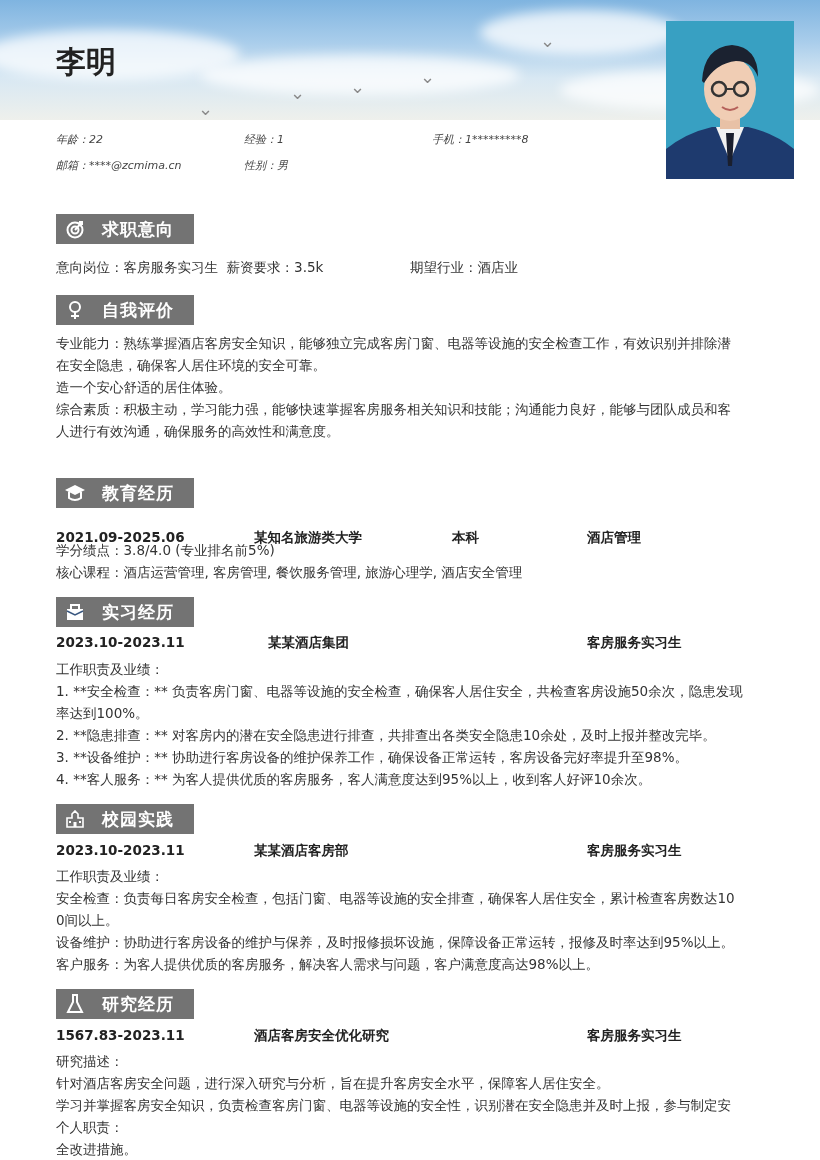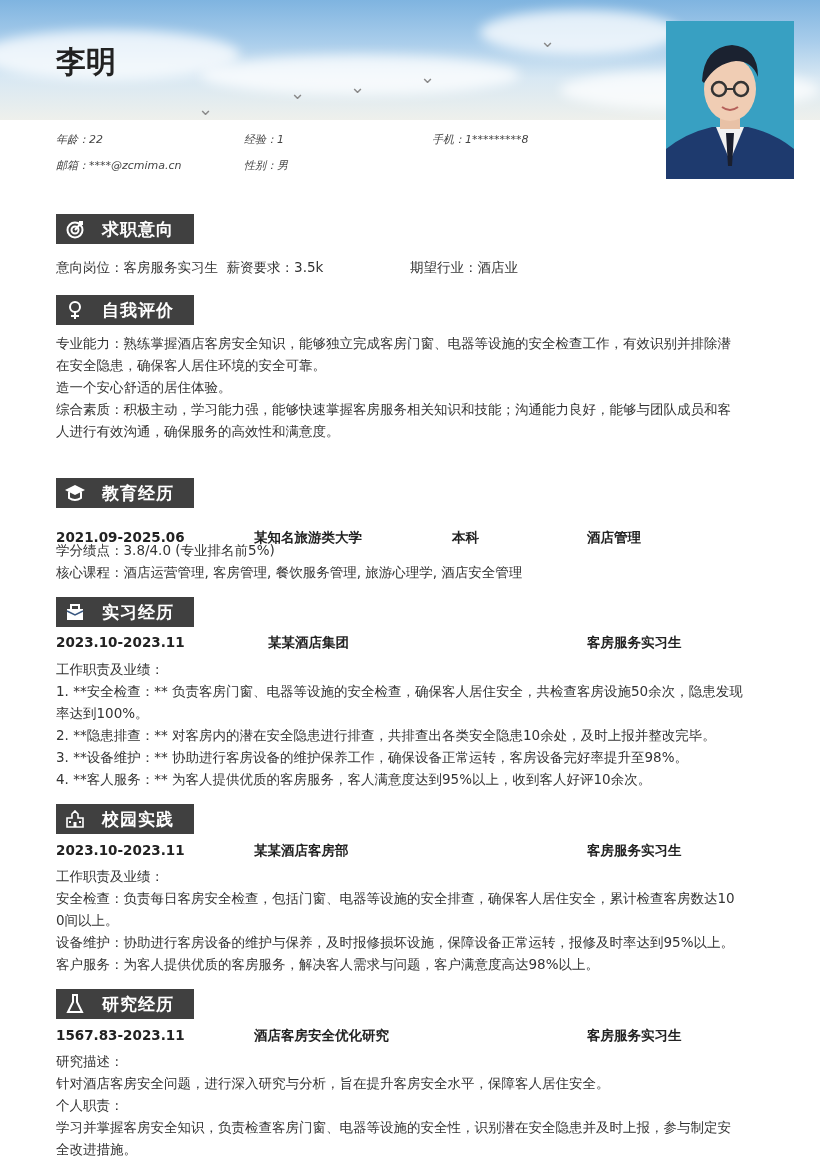--- a/index.html
+++ b/index.html
@@ -3,21 +3,21 @@
 <meta charset="utf-8">
 <style>
 *{margin:0;padding:0;box-sizing:border-box;}
 body{width:820px;height:1160px;background:#fff;font-family:"DejaVu Sans","Liberation Sans",sans-serif;color:#333;position:relative;overflow:hidden;font-size:13.5px;}
 .banner{position:absolute;left:0;top:0;width:820px;height:120px;background:linear-gradient(180deg,#7fb4e0 0%,#a9cdeb 35%,#d8e8f3 65%,#eef0ec 100%);overflow:hidden;}
 .cloud{position:absolute;background:rgba(255,255,255,0.75);border-radius:50%;filter:blur(6px);}
 .bird{position:absolute;color:#8a8a8a;font-size:18px;}
 .name{position:absolute;left:56px;top:42px;font-size:30px;font-weight:bold;color:#222;}
 .photo{position:absolute;left:666px;top:21px;width:128px;height:158px;background:#3a9fc0;overflow:hidden;}
 .info{position:absolute;font-size:11px;color:#444;font-style:italic;}
-.sec{position:absolute;left:56px;width:138px;height:30px;background:#404040;color:#fff;display:flex;align-items:center;}
+.sec{position:absolute;left:56px;width:138px;height:30px;background:#737373;color:#fff;display:flex;align-items:center;}
 .sec .ic{width:30px;display:flex;justify-content:center;align-items:center;margin-left:4px;}
 .sec .t{font-size:17px;font-weight:bold;margin-left:12px;letter-spacing:1px;}
 .line{position:absolute;left:56px;width:712px;font-size:13.5px;line-height:22px;color:#333;}
 .row{position:absolute;left:56px;width:712px;font-size:13.5px;font-weight:bold;color:#222;height:22px;}
 .row span{position:absolute;top:0;}
 </style>
 </head>
 <body>
 
 <div class="banner">
@@ -165,16 +165,16 @@
   <span class="t">研究经历</span>
 </div>
 <div class="row" style="top:1027px;">
   <span style="left:0;">1567.83-2023.11</span>
   <span style="left:198px;">酒店客房安全优化研究</span>
   <span style="left:531px;">客房服务实习生</span>
 </div>
 <div class="line" style="top:1050px;">
   <div>研究描述：</div>
   <div>针对酒店客房安全问题，进行深入研究与分析，旨在提升客房安全水平，保障客人居住安全。</div>
+  <div>学习并掌握客房安全知识，负责检查客房门窗、电器等设施的安全性，识别潜在安全隐患并及时上报，参与制定安</div>
   <div>个人职责：</div>
-  <div>学习并掌握客房安全知识，负责检查客房门窗、电器等设施的安全性，识别潜在安全隐患并及时上报，参与制定安</div>
   <div>全改进措施。</div>
 </div>
 
 </body></html>

